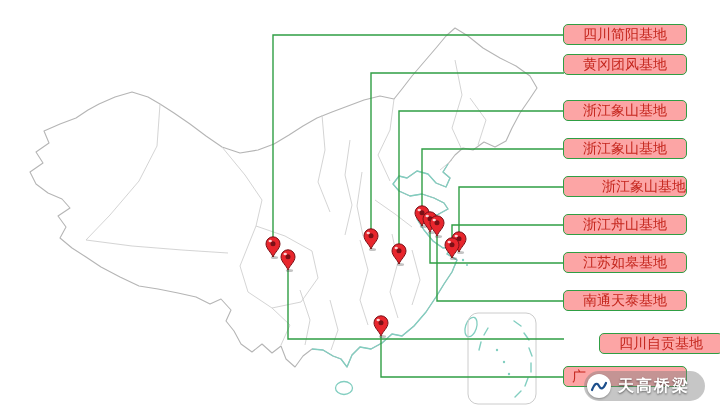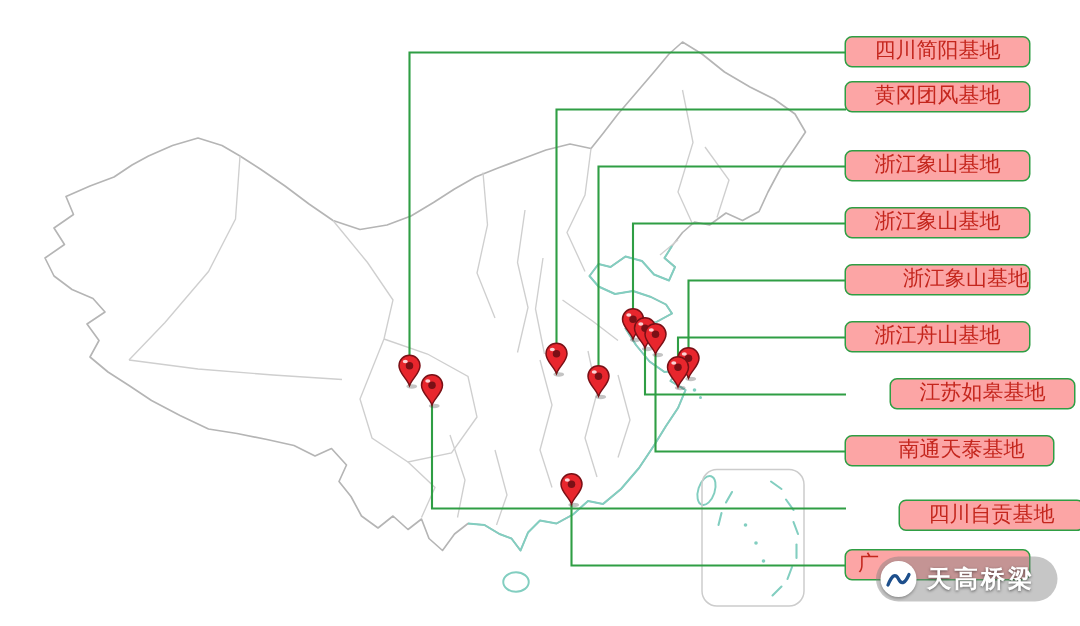--- a/index.html
+++ b/index.html
@@ -22,22 +22,22 @@
     text-align:center;color:var(--red,#c4261d);
     font-family:"Liberation Serif",serif;font-weight:normal;font-size:14px;
     white-space:nowrap;overflow:hidden;
   }
   .labels .label:nth-of-type(1){top:24px;}
   .labels .label:nth-of-type(2){top:54px;}
   .labels .label:nth-of-type(3){top:100px;}
   .labels .label:nth-of-type(4){top:138px;}
   .labels .label:nth-of-type(5){top:176px;text-align:right;}
   .labels .label:nth-of-type(6){top:214px;text-align:center;}
-  .labels .label:nth-of-type(7){top:252px;margin-left:30px;}
-  .labels .label:nth-of-type(8){top:290px;padding-left:16px;}
+  .labels .label:nth-of-type(7){top:252px;}
+  .labels .label:nth-of-type(8){top:290px;}
   .labels .label:nth-of-type(9){top:333px;margin-left:36px;}
   .labels .label:nth-of-type(10){top:366px;text-align:left;padding-left:8px;width:114px;}
   .watermark{
     position:absolute;left:584px;top:371px;height:30px;border-radius:16px;
     background:rgba(128,128,128,0.45);display:flex;align-items:center;gap:7px;
     padding:0 15px 0 3px;
   }
   .wm-logo{
     width:24px;height:24px;border-radius:50%;background:#fff;
     display:flex;align-items:center;justify-content:center;flex:0 0 auto;

